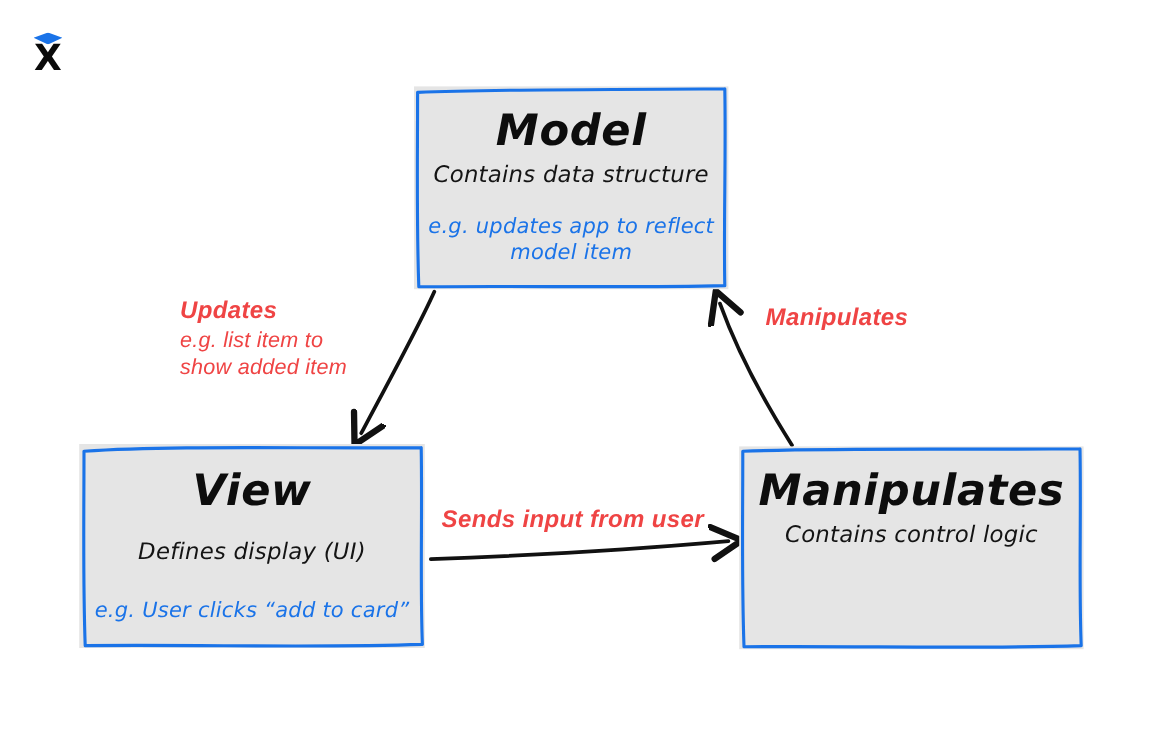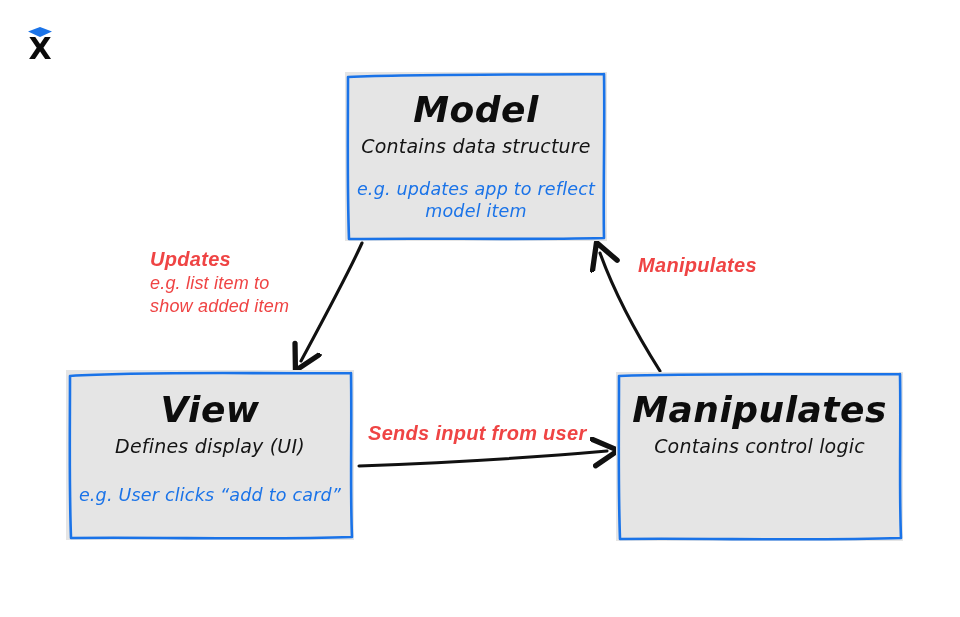--- a/index.html
+++ b/index.html
@@ -98,21 +98,21 @@
     white-space: pre-line;
   }
 
   #node-model      { left: 345px; top: 72px;  width: 262px; height: 169px; }
   #node-model .node-title { margin-top: 16px; }
   #node-model .node-sub   { margin-top: 2px; }
   #node-model .node-eg    { margin-top: 20px; }
 
   #node-view       { left: 66px;  top: 370px; width: 288px; height: 170px; }
   #node-view .node-title { margin-top: 18px; }
-  #node-view .node-sub   { margin-top: 2px; font-style: italic; }
+  #node-view .node-sub   { margin-top: 16px; font-style: italic; }
   #node-view .node-eg    { margin-top: 26px; font-style: italic; }
 
   #node-controller { left: 616px; top: 372px; width: 287px; height: 169px; }
   #node-controller .node-title { margin-top: 16px; }
   #node-controller .node-sub   { margin-top: 2px; }
   #node-controller .node-eg    { margin-top: 22px; }
 
   
   .edge-label {
     position: absolute;

